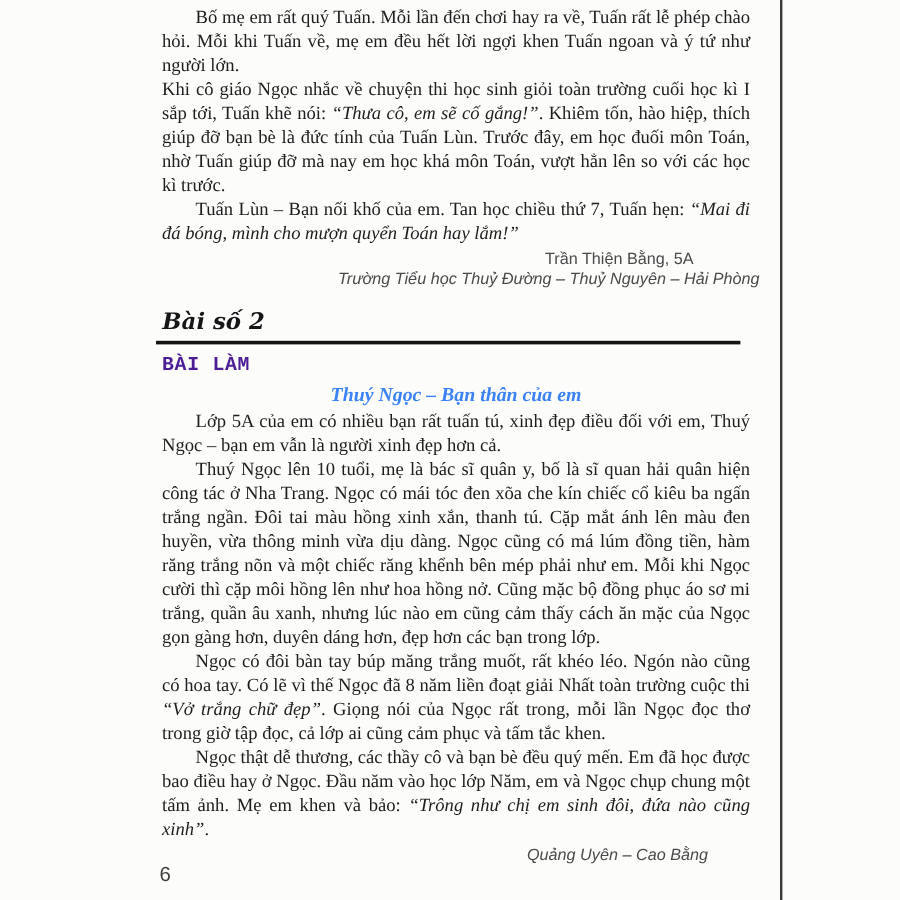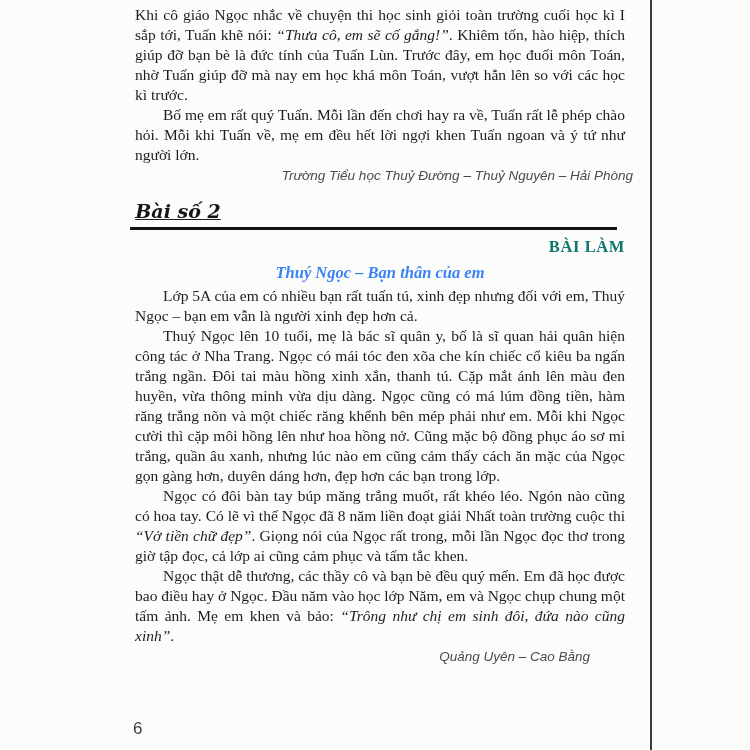--- a/index.html
+++ b/index.html
@@ -50,21 +50,20 @@
   .sig2 { padding-right: 35px; }
   .sig2 .sig-name { padding-right: 20px; }
   .sig2 .sig-place { display: block; font-style: italic; margin-left: 43px; }
 
   .assignment {
     display: flex;
     align-items: center;
     margin: 12px 0 0 -5px;
     width: 487px;
     border-bottom: 3px solid #141414;
-    text-decoration: underline;
   }
   .assignment-label {
     width: 96px;
     text-align: center;
     font-family: "DejaVu Serif", serif;
     font-style: italic;
     font-weight: bold;
     font-size: 19px;
     padding: 4px 0 5px 0;
     color: #161616;
@@ -79,25 +78,26 @@
     flex: 1;
     font-weight: bold;
     font-size: 16px;
     padding: 8px 0 0 18px;
     letter-spacing: 0.2px;
     color: #161616;
   }
 
   .heading-bailam {
     margin: 7px 0 0 0;
-    text-align: right;
+    text-align: left;
     font-weight: bold;
     font-size: 16.5px;
     letter-spacing: 0.6px;
-    color: #0f766e;
+    color: #4c1d95;
+    font-family: Liberation Mono, monospace;
   }
   .essay-subtitle {
     margin: 6px 0 3px 0;
     text-align: center;
     font-weight: bold;
     font-style: italic;
     font-size: 16.5px;
     color: #3b82f6;
   }
   .page-number {
@@ -111,44 +111,46 @@
 </head>
 <body>
 
 <div class="page">
 
   <div class="edge-line"></div>
 
   <div class="content">
 
     <section>
+      <p class="body indent">Bố mẹ em rất quý Tuấn. Mỗi lần đến chơi hay ra về, Tuấn rất lễ phép chào hỏi. Mỗi khi Tuấn về, mẹ em đều hết lời ngợi khen Tuấn ngoan và ý tứ như người lớn.</p>
+
       <p class="body"><span>Khi cô giáo Ngọc nhắc về chuyện thi học sinh giỏi toàn trường cuối học kì I sắp tới, Tuấn khẽ nói: </span><span class="it">“Thưa cô, em sẽ cố gắng!”</span><span>. Khiêm tốn, hào hiệp, thích giúp đỡ bạn bè là đức tính của Tuấn Lùn. Trước đây, em học đuối môn Toán, nhờ Tuấn giúp đỡ mà nay em học khá môn Toán, vượt hẳn lên so với các học kì trước.</span></p>
 
-      <p class="body indent">Bố mẹ em rất quý Tuấn. Mỗi lần đến chơi hay ra về, Tuấn rất lễ phép chào hỏi. Mỗi khi Tuấn về, mẹ em đều hết lời ngợi khen Tuấn ngoan và ý tứ như người lớn.</p>
-
+      <p class="body indent"><span>Tuấn Lùn – Bạn nối khố của em. Tan học chiều thứ 7, Tuấn hẹn: </span><span class="it">“Mai đi đá bóng, mình cho mượn quyển Toán hay lắm!”</span></p>
 
       <div class="sig sig1">
+        <span class="sig-name">Trần Thiện Bằng, 5A</span>
         <span class="sig-school">Trường Tiểu học Thuỷ Đường – Thuỷ Nguyên – Hải Phòng</span>
       </div>
     </section>
 
     <div class="assignment">
       <div class="assignment-label">Bài số 2</div>
       <div class="assignment-bar"></div>
     </div>
 
     <section>
       <p class="heading-bailam">BÀI LÀM</p>
       <p class="essay-subtitle">Thuý Ngọc – Bạn thân của em</p>
 
-      <p class="body indent">Lớp 5A của em có nhiều bạn rất tuấn tú, xinh đẹp nhưng đối với em, Thuý Ngọc – bạn em vẫn là người xinh đẹp hơn cả.</p>
+      <p class="body indent">Lớp 5A của em có nhiều bạn rất tuấn tú, xinh đẹp điều đối với em, Thuý Ngọc – bạn em vẫn là người xinh đẹp hơn cả.</p>
 
       <p class="body indent">Thuý Ngọc lên 10 tuổi, mẹ là bác sĩ quân y, bố là sĩ quan hải quân hiện công tác ở Nha Trang. Ngọc có mái tóc đen xõa che kín chiếc cổ kiêu ba ngấn trắng ngần. Đôi tai màu hồng xinh xắn, thanh tú. Cặp mắt ánh lên màu đen huyền, vừa thông minh vừa dịu dàng. Ngọc cũng có má lúm đồng tiền, hàm răng trắng nõn và một chiếc răng khểnh bên mép phải như em. Mỗi khi Ngọc cười thì cặp môi hồng lên như hoa hồng nở. Cũng mặc bộ đồng phục áo sơ mi trắng, quần âu xanh, nhưng lúc nào em cũng cảm thấy cách ăn mặc của Ngọc gọn gàng hơn, duyên dáng hơn, đẹp hơn các bạn trong lớp.</p>
 
-      <p class="body indent"><span>Ngọc có đôi bàn tay búp măng trắng muốt, rất khéo léo. Ngón nào cũng có hoa tay. Có lẽ vì thế Ngọc đã 8 năm liền đoạt giải Nhất toàn trường cuộc thi </span><span class="it">“Vở tiền chữ đẹp”</span><span>. Giọng nói của Ngọc rất trong, mỗi lần Ngọc đọc thơ trong giờ tập đọc, cả lớp ai cũng cảm phục và tấm tắc khen.</span></p>
+      <p class="body indent"><span>Ngọc có đôi bàn tay búp măng trắng muốt, rất khéo léo. Ngón nào cũng có hoa tay. Có lẽ vì thế Ngọc đã 8 năm liền đoạt giải Nhất toàn trường cuộc thi </span><span class="it">“Vở trắng chữ đẹp”</span><span>. Giọng nói của Ngọc rất trong, mỗi lần Ngọc đọc thơ trong giờ tập đọc, cả lớp ai cũng cảm phục và tấm tắc khen.</span></p>
 
       <p class="body indent"><span>Ngọc thật dễ thương, các thầy cô và bạn bè đều quý mến. Em đã học được bao điều hay ở Ngọc. Đầu năm vào học lớp Năm, em và Ngọc chụp chung một tấm ảnh. Mẹ em khen và bảo: </span><span class="it">“Trông như chị em sinh đôi, đứa nào cũng xinh”</span><span>.</span></p>
 
       <div class="sig sig2">
         <span class="sig-place">Quảng Uyên – Cao Bằng</span>
       </div>
     </section>
 
   </div>
 

